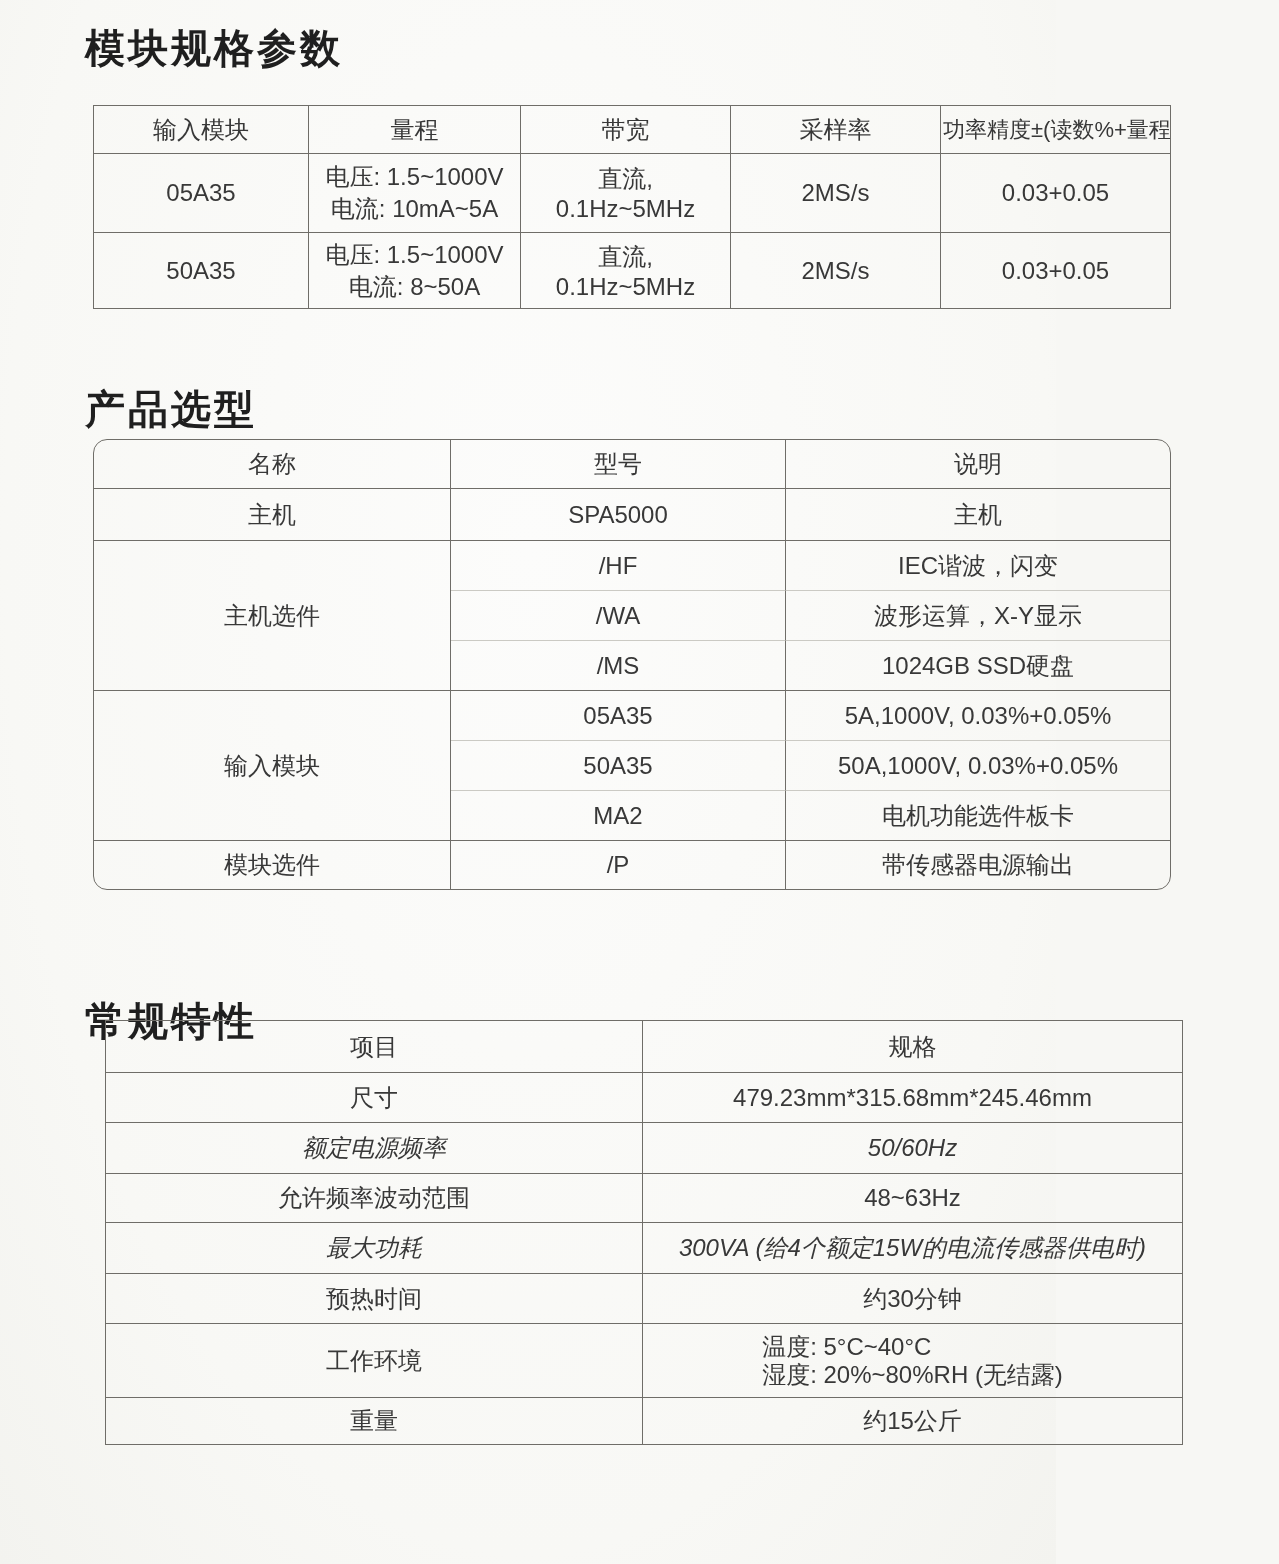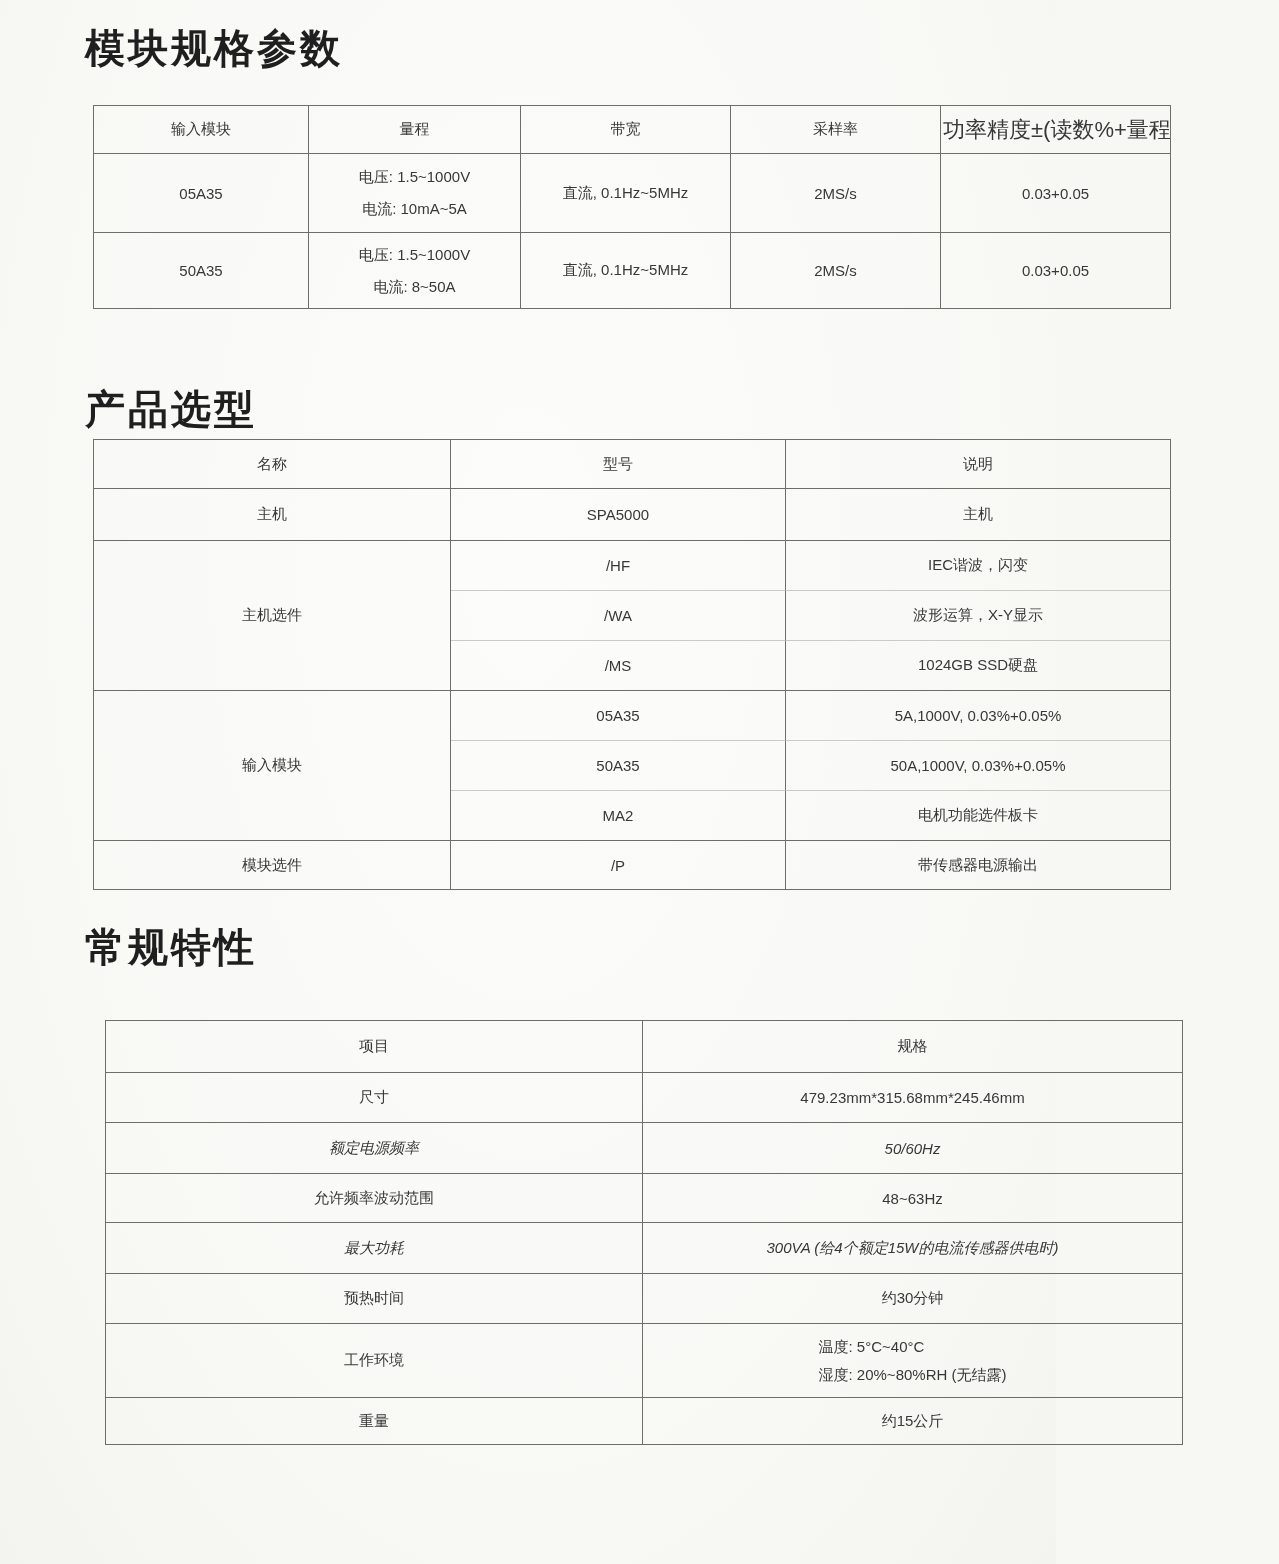--- a/index.html
+++ b/index.html
@@ -19,48 +19,48 @@
     position: absolute;
     left: 85px;
     font-size: 40px;
     line-height: 44px;
     font-weight: bold;
     letter-spacing: 3px;
     color: #1f1f1f;
   }
   #title-module { top: 26px; }
   #title-selection { top: 355px; margin-top: 32px; }
-  #title-general { top: 925px; }
+  #title-general { top: 999px; }
 
   table {
     position: absolute;
     left: 93px;
     width: 1076px;
     border-collapse: separate;
     border-spacing: 0;
     table-layout: fixed;
     border: 1px solid #6f6d68;
     color: #383838;
   }
   td {
     border-right: 1px solid #6f6d68;
     border-bottom: 1px solid #6f6d68;
-    font-size: 15px;
+    font-size: 24px;
     text-align: center;
     vertical-align: middle;
     padding: 0 6px;
     overflow: hidden;
   }
   td:last-child { border-right: none; }
   tr:last-child > td { border-bottom: none; }
   td.lt { border-bottom: 1px solid #cbcac4; }
   td.nw { white-space: nowrap; font-size: 22px; padding: 0 2px; }
 
   #module-table  { top: 105px; }
-  #selection-table { top: 439px; }
+  #selection-table { top: 439px; border-radius: 14px; }
   #general-table { top: 1020px; margin-left: 12px; }
 
   tr.rh48 { height: 48px; }
   tr.rh49 { height: 49px; }
   tr.rh46 { height: 46px; }
   tr.rh50 { height: 50px; }
   tr.rh51 { height: 51px; font-style: italic; }
   tr.rh52 { height: 52px; }
   tr.rh74 { height: 74px; }
   tr.rh75 { height: 75px; }

